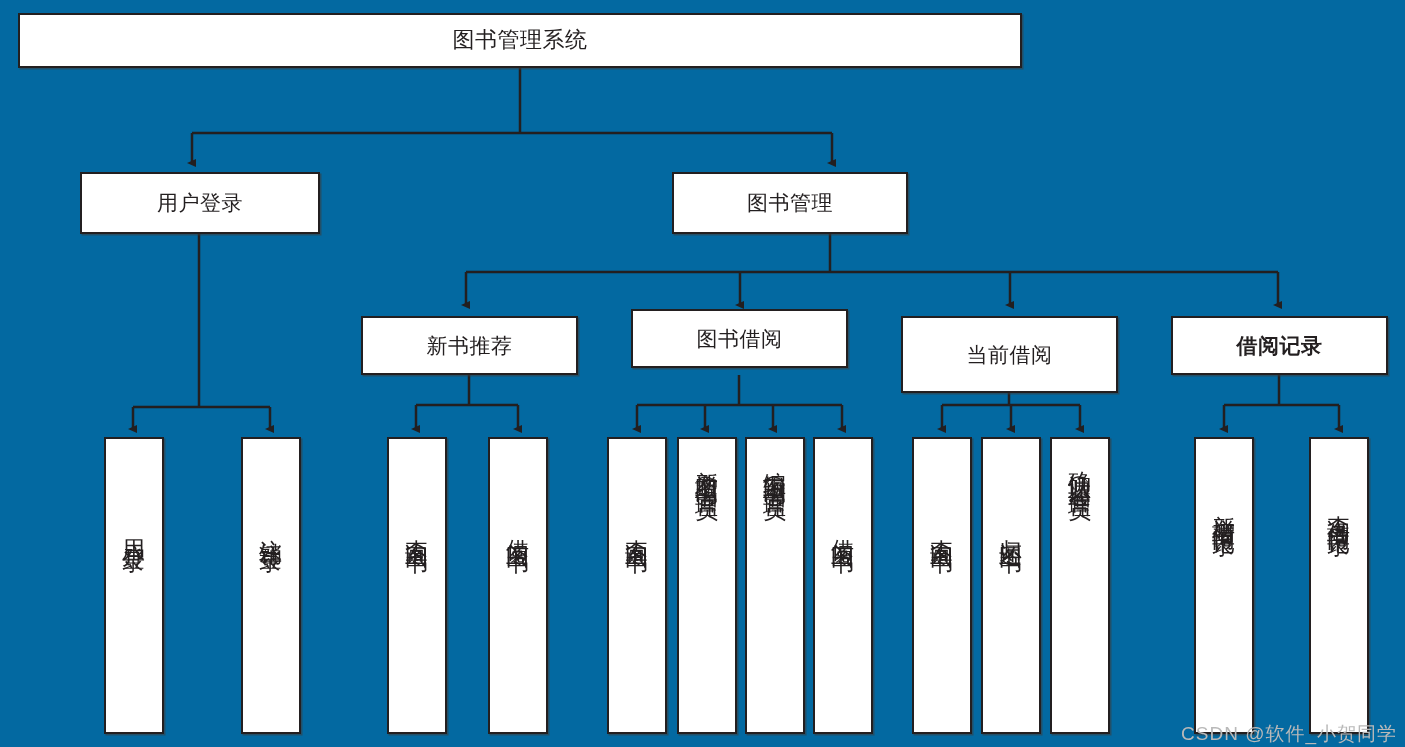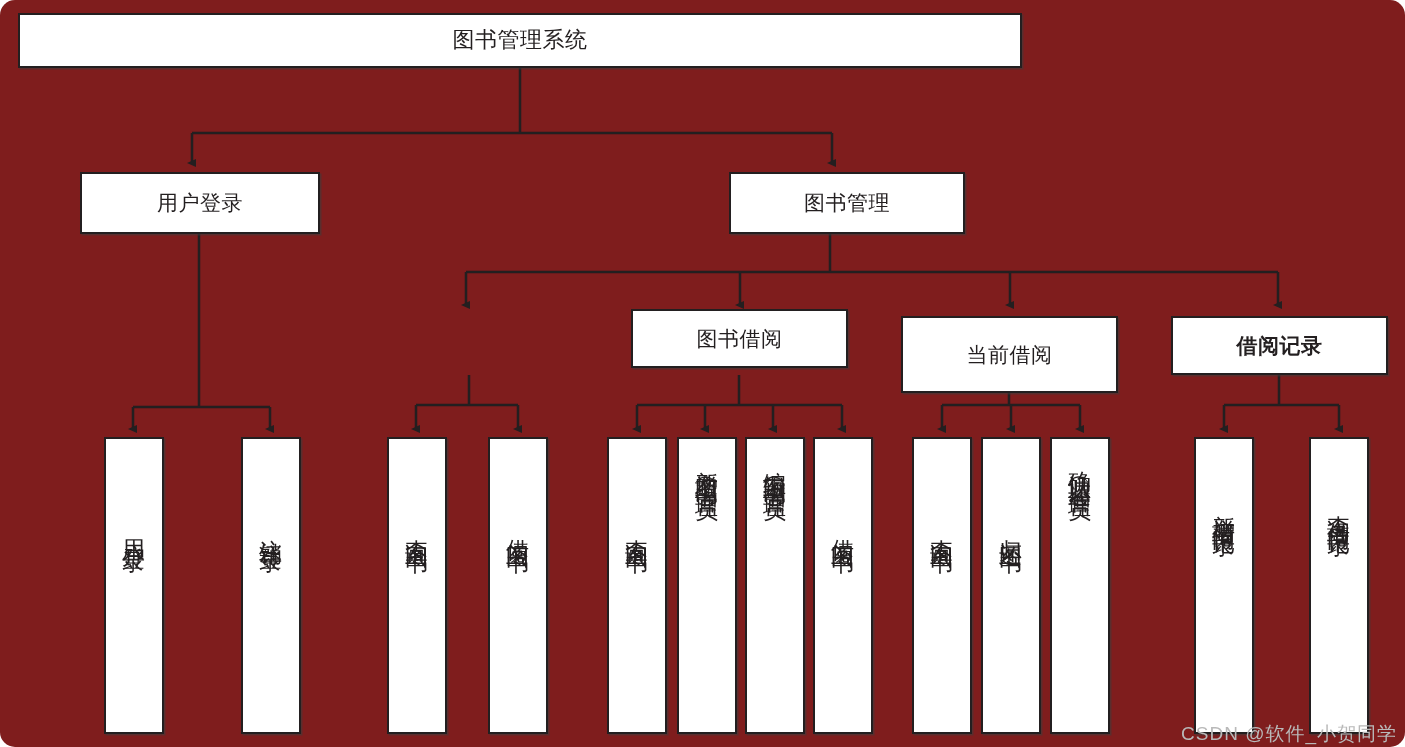--- a/index.html
+++ b/index.html
@@ -4,24 +4,23 @@
 <style>
   html, body {
     margin: 0;
     padding: 0;
     background: #ffffff;
   }
   #canvas {
     position: relative;
     width: 1405px;
     height: 747px;
-    background: #7f1d1d;
+    background: #0369a1;
     font-family: "Liberation Sans", "DejaVu Sans", sans-serif;
     overflow: hidden;
-    border-radius: 15px;
   }
   svg.connectors {
     position: absolute;
     left: 0;
     top: 0;
     width: 1405px;
     height: 747px;
     pointer-events: none;
   }
   .node {
@@ -136,24 +135,27 @@
     </g>
   </svg>
 
   <div class="node horiz root" style="left:18px; top:13px; width:1004px; height:55px;">
     <span class="label">图书管理系统</span>
   </div>
 
   <div class="node horiz" style="left:80px; top:172px; width:240px; height:62px;">
     <span class="label">用户登录</span>
   </div>
-  <div class="node horiz" style="left:729px; top:172px; width:236px; height:62px;">
+  <div class="node horiz" style="left:672px; top:172px; width:236px; height:62px;">
     <span class="label">图书管理</span>
   </div>
 
+  <div class="node horiz" style="left:361px; top:316px; width:217px; height:59px;">
+    <span class="label">新书推荐</span>
+  </div>
   <div class="node horiz" style="left:631px; top:309px; width:217px; height:59px;">
     <span class="label">图书借阅</span>
   </div>
   <div class="node horiz" style="left:901px; top:316px; width:217px; height:77px;">
     <span class="label">当前借阅</span>
   </div>
   <div class="node horiz" style="left:1171px; top:316px; width:217px; height:59px;font-weight:bold;">
     <span class="label">借阅记录</span>
   </div>
 

